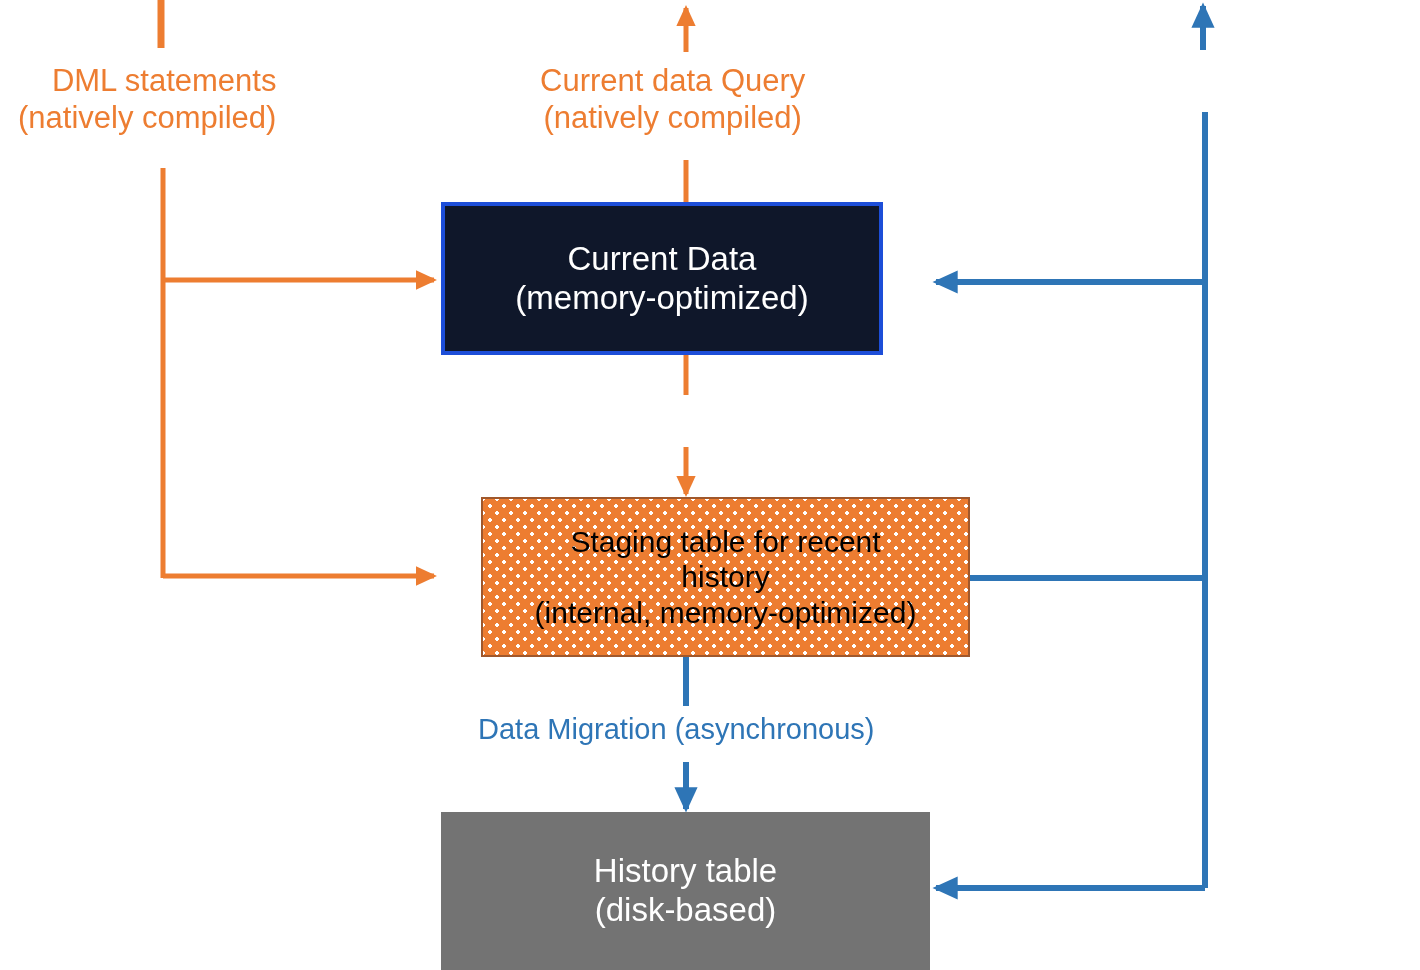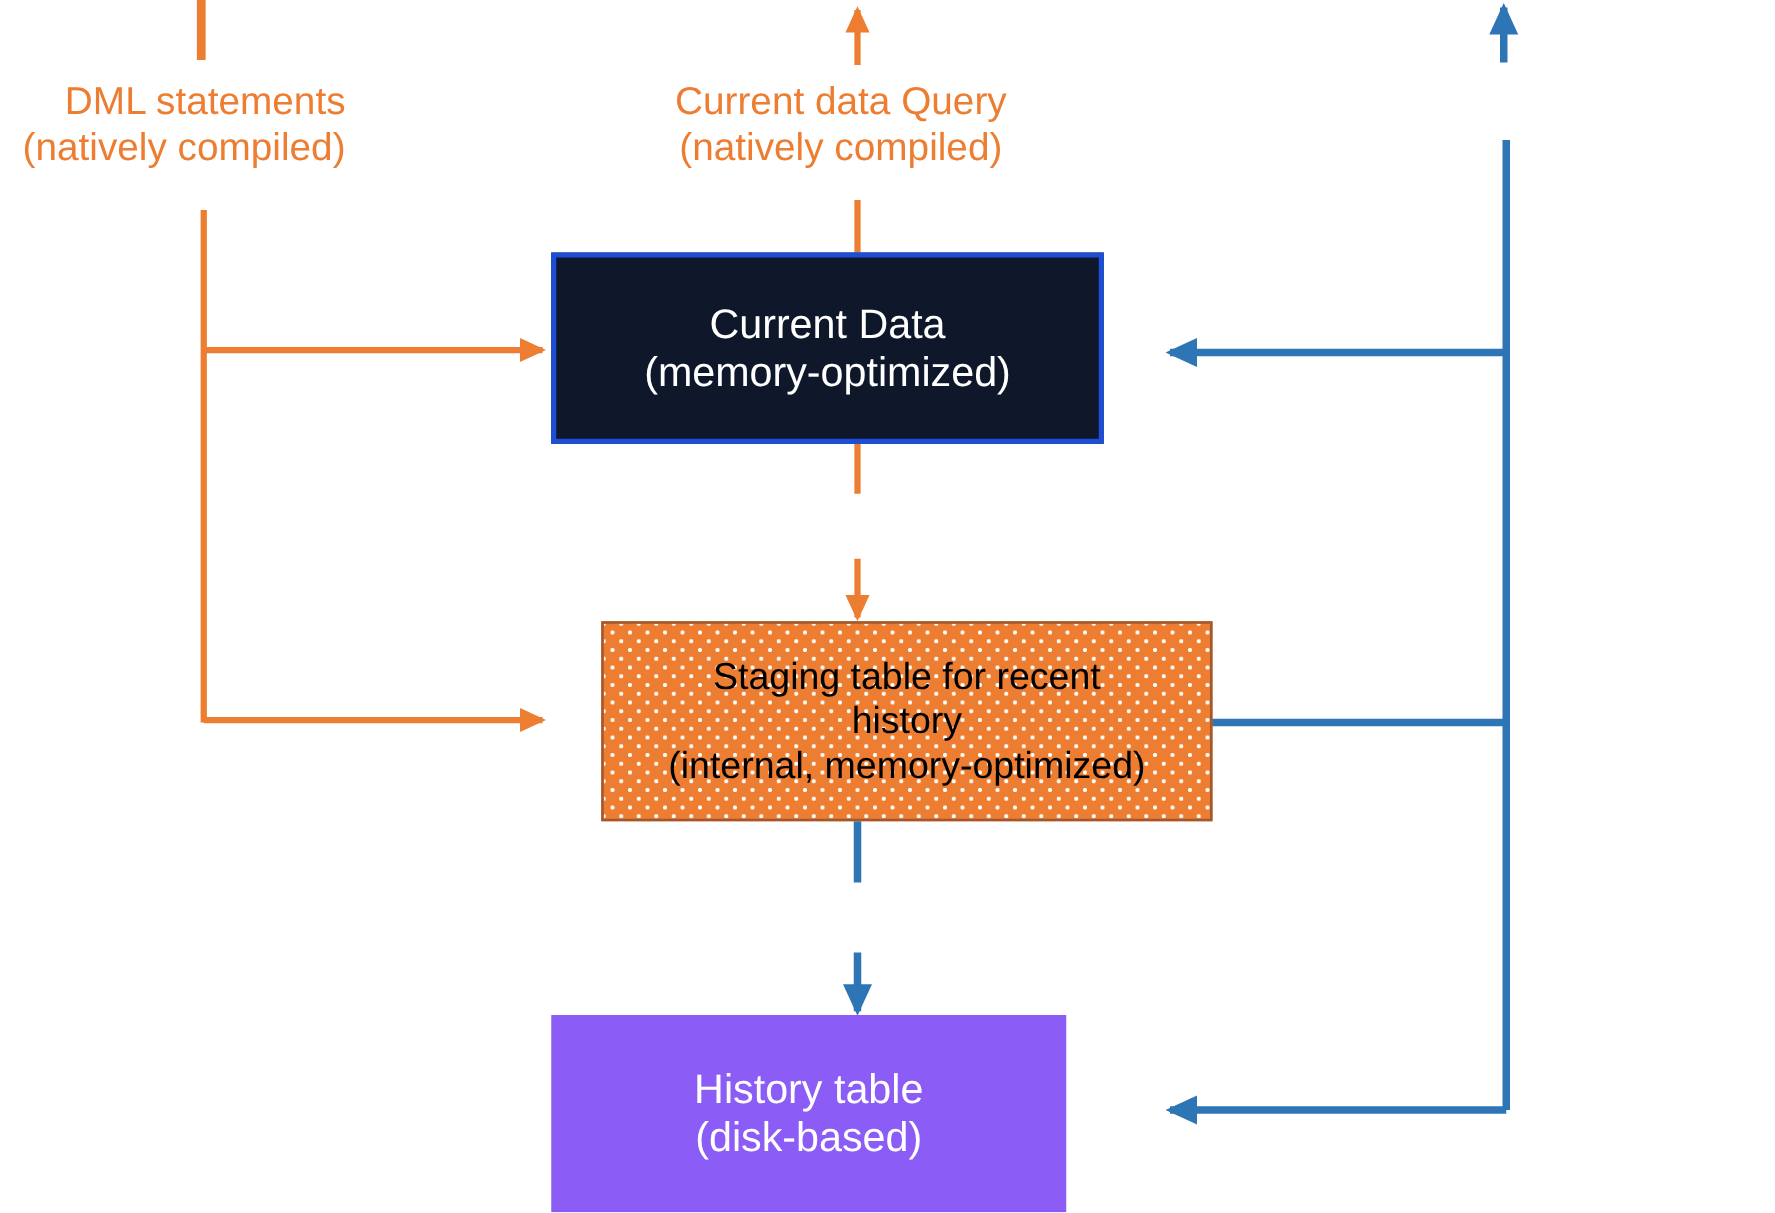--- a/index.html
+++ b/index.html
@@ -66,23 +66,23 @@
     background-position: 0 0, 7px 7px;
     border: 2px solid #A0582C;
     color: #000000;
     font-size: 30px;
     margin-left: 40px;
   }
 
   #node-history-table {
     left: 441px;
     top: 812px;
-    width: 412px;
+    width: 489px;
     height: 158px;
-    background: #8b5cf6;
+    background: #737373;
     border: none;
     color: #ffffff;
     font-size: 33px;
   }
 
   
   .edge-label {
     position: absolute;
     white-space: pre-line;
     line-height: 1.2;
@@ -181,14 +181,15 @@
   </div>
 
   <div class="edge-label orange-text" id="label-dml">DML statements
 (natively compiled)</div>
 
   <div class="edge-label orange-text" id="label-current-query">Current data Query
 (natively compiled)</div>
 
 
 
+  <div class="edge-label blue-text" id="label-data-migration">Data  Migration (asynchronous)</div>
 
 </div>
 
 </body></html>

